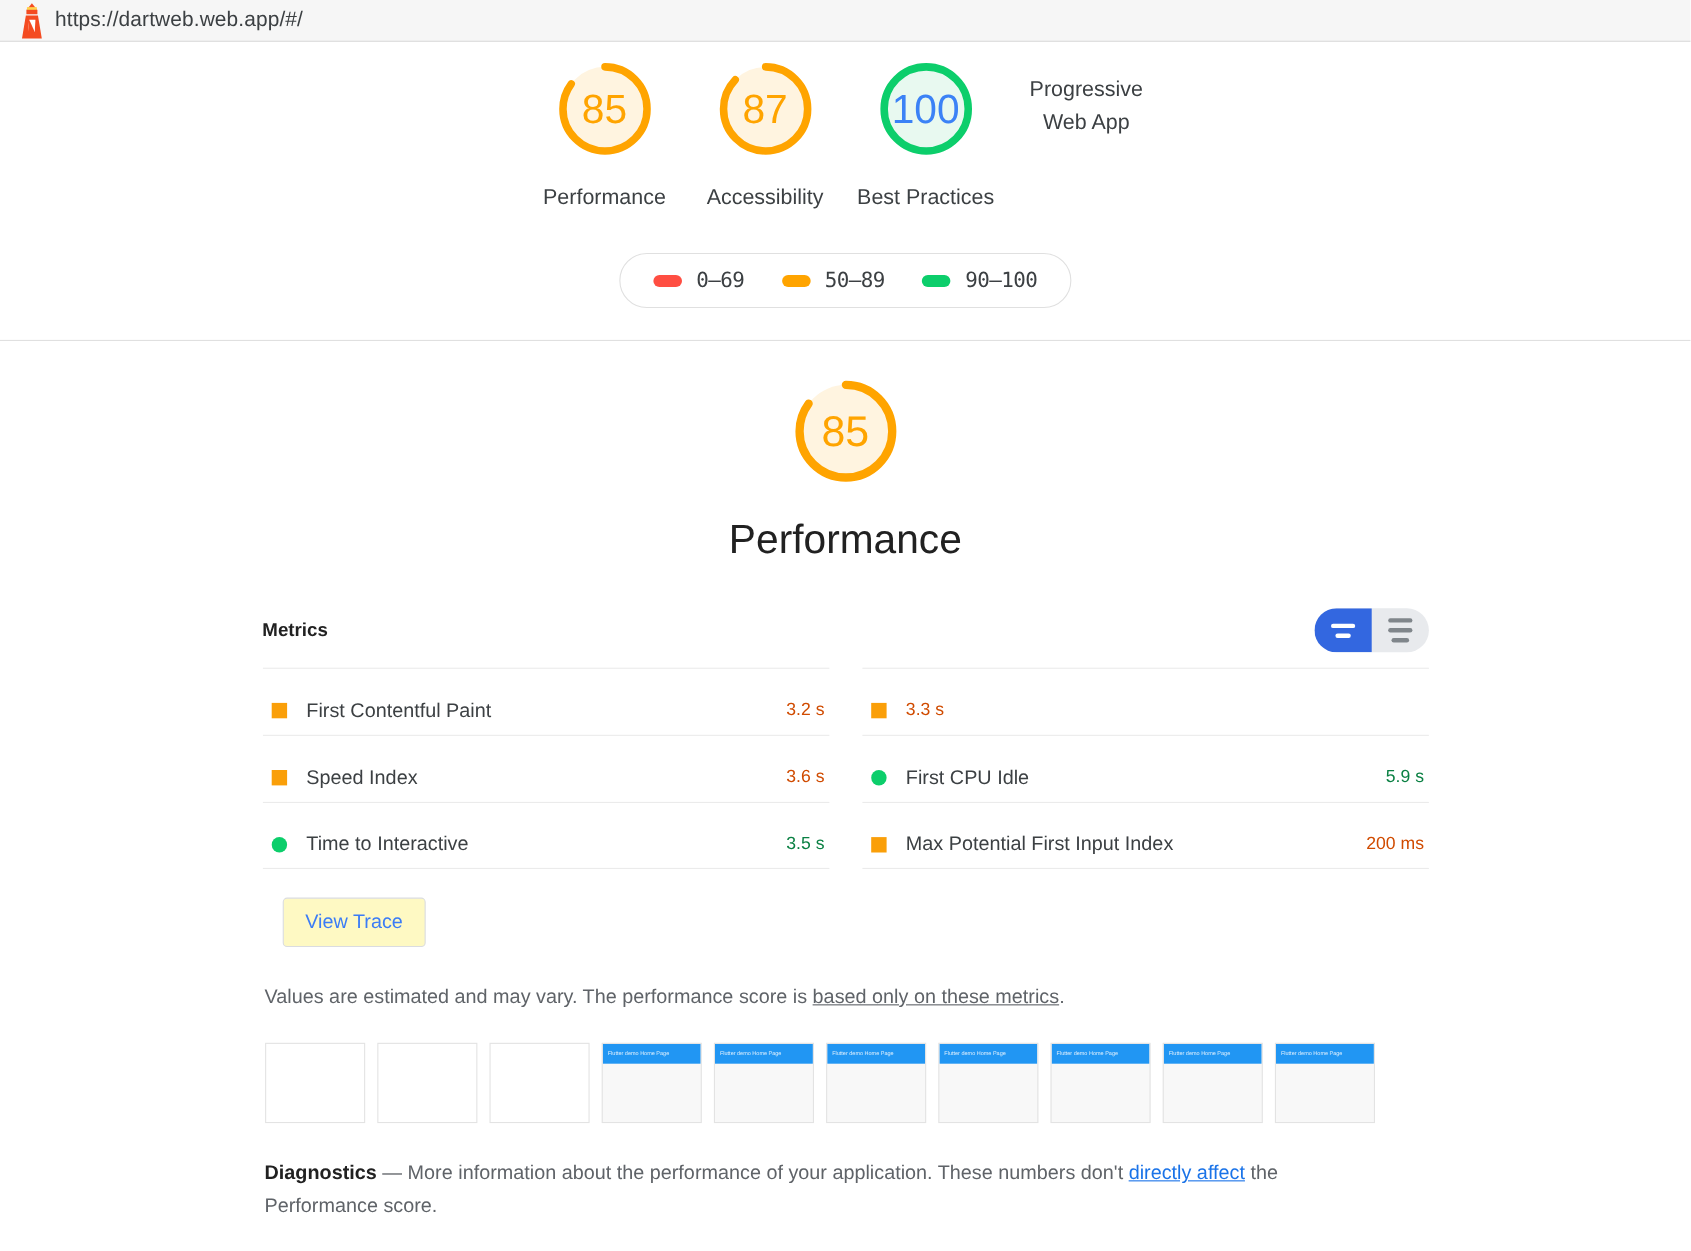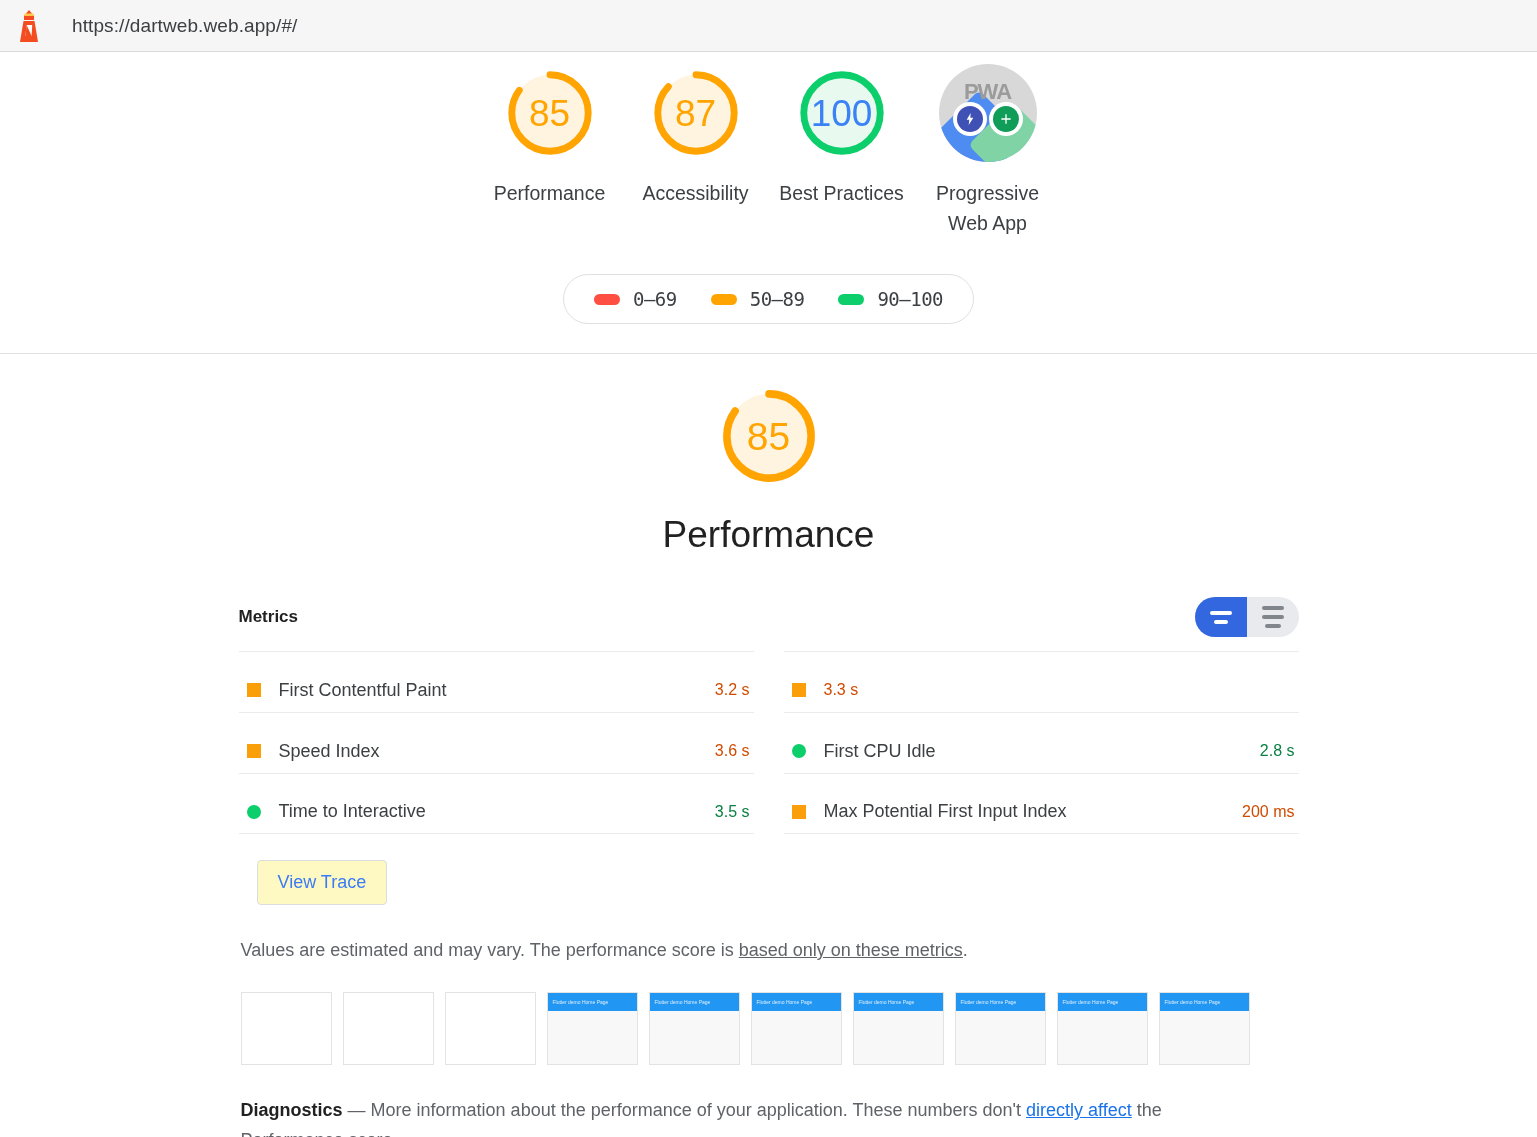--- a/index.html
+++ b/index.html
@@ -6,28 +6,28 @@
   html, body {
     width: 1537px;
     height: 1137px;
     background: #ffffff;
     font-family: "Liberation Sans", sans-serif;
     overflow: hidden;
   }
 
   
   .urlbar {
-    height: 52px;
+    height: 38px;
     width: 100%;
     background: #f6f6f6;
     border-bottom: 1px solid #dadada;
     display: flex;
     align-items: center;
     padding-left: 14px;
-    gap: 28px;
+    gap: 6px;
   }
   .lh-logo { width: 30px; height: 34px; flex: 0 0 auto; display:block; }
   .url-text {
     font-size: 19px;
     color: #3c4043;
     letter-spacing: .1px;
     white-space: nowrap;
   }
 
   
@@ -330,39 +330,20 @@
           <circle cx="50" cy="50" r="39" fill="#e8f9f0"></circle>
           <circle cx="50" cy="50" r="39" fill="none" stroke="#0cce6b" stroke-width="7" stroke-linecap="round" stroke-dasharray="245.0 245.0" transform="rotate(-90 50 50)"></circle>
         </svg>
         <span class="gauge-num" style="color:#3b82f6">100</span>
       </div>
       <div class="gauge-label">Best Practices</div>
     </div>
 
 
     <div class="gauge-cell">
-      <div class="pwa-wrap">
-        <div class="pwa-tri-blue"></div>
-        <div class="pwa-tri-green"></div>
-        <div class="pwa-text">PWA</div>
-        <div class="pwa-chip left">
-          <div class="chip-inner blue">
-            <svg width="16" height="16" viewBox="0 0 24 24">
-                <path d="M13 3 L7 13 L11 13 L10 21 L17 10 L12.5 10 Z" fill="#fff"></path>
-              </svg>
-          </div>
-        </div>
-        <div class="pwa-chip right">
-          <div class="chip-inner green">
-            <svg width="16" height="16" viewBox="0 0 24 24">
-                <path d="M11 5h2v6h6v2h-6v6h-2v-6H5v-2h6z" fill="#fff"></path>
-              </svg>
-          </div>
-        </div>
-      </div>
       <div class="gauge-label">Progressive Web App</div>
     </div>
   </div>
 
   <div class="legend-row">
     <div class="legend">
       <div class="legend-item">
         <span class="legend-pill" style="background:#ff4e42"></span>
         <span class="legend-text">0–69</span>
       </div>
@@ -426,21 +407,21 @@
     </div>
 
     <div class="col">
       <div class="metric-row">
         <span class="m-icon sq"></span>
         <span class="m-val avg">3.3 s</span>
       </div>
       <div class="metric-row">
         <span class="m-icon ci"></span>
         <span class="m-name">First CPU Idle</span>
-        <span class="m-val good">2.8 s</span>
+        <span class="m-val good">5.9 s</span>
       </div>
       <div class="metric-row">
         <span class="m-icon sq"></span>
         <span class="m-name">Max Potential First Input Index</span>
         <span class="m-val avg">200 ms</span>
       </div>
     </div>
   </div>
 
   <div class="view-trace-wrap">

